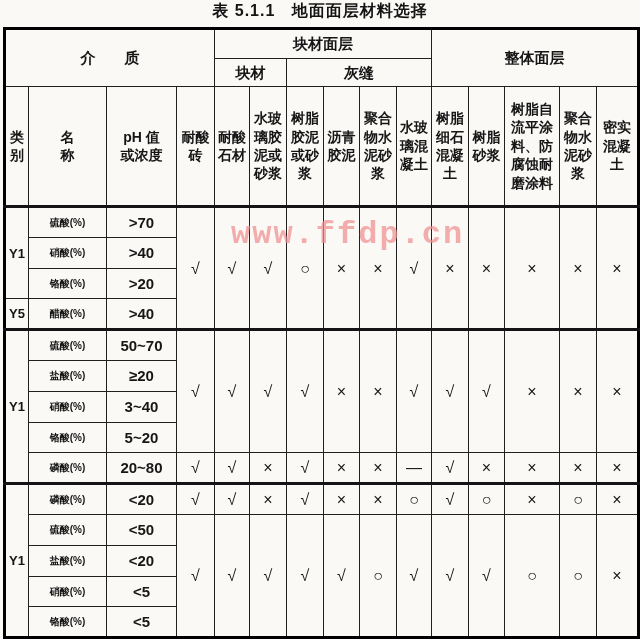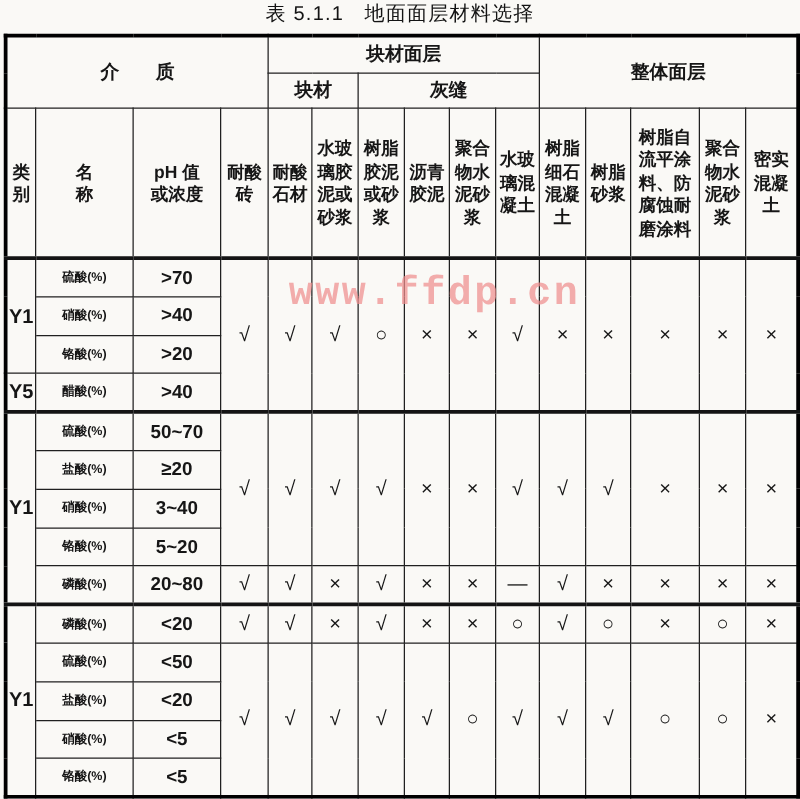--- a/index.html
+++ b/index.html
@@ -13,21 +13,21 @@
     position: relative;
     width: 640px; height: 639px;
     background: #faf9f6;
     overflow: hidden;
   }
   .title {
     position: absolute;
     top: 1px; left: 0; width: 100%;
     text-align: center;
     font-size: 16px;
-    font-weight: normal;
+    font-weight: bold;
     color: #141414;
     white-space: pre;
     letter-spacing: 1px;
   }
   table.grid {
     position: absolute;
     top: 27px; left: 3px;
     width: 634px;
     border-collapse: collapse;
     table-layout: fixed;
@@ -47,21 +47,21 @@
   }
   tr.hr1 { height: 30px; }
   tr.hr2 { height: 28px; }
   tr.hr3 { height: 120px; }
   tr.br  { height: 30.8px; }
   tr.thick-top td { border-top: 3px solid #141414; }
   td.grp { font-size: 15px; }
   td.pre { white-space: pre; }
   td.name { font-size: 10px; }
   td.val  { font-size: 15px; font-weight: 700; }
-  td.cat  { font-size: 16px; font-weight: 600; margin-left: 26px; }
+  td.cat  { font-size: 13px; font-weight: 600; margin-left: 26px; }
   td.mark { font-size: 16px; font-weight: 400; }
   .watermark {
     position: absolute;
     left: 231px; top: 216px;
     font-size: 32px;
     font-weight: bold;
     letter-spacing: 2px;
     color: rgba(239, 142, 142, 0.72);
     z-index: 6;
     pointer-events: none;

